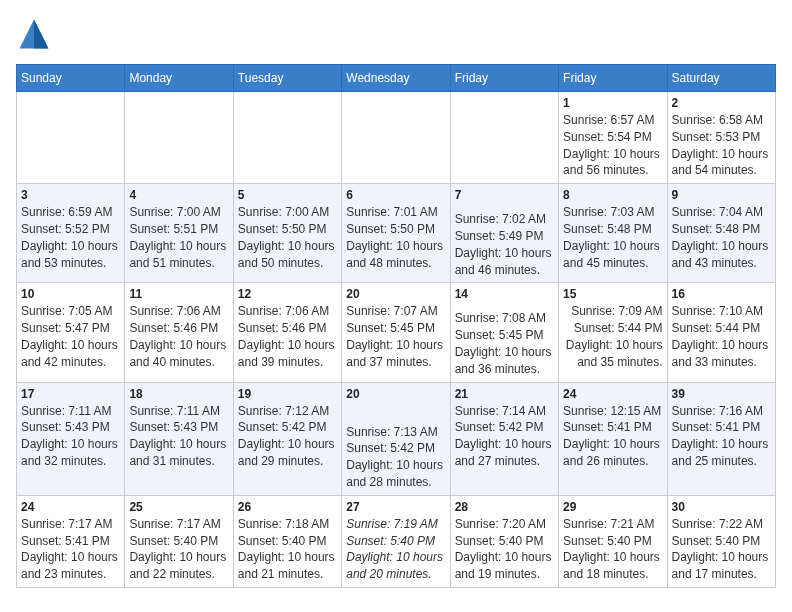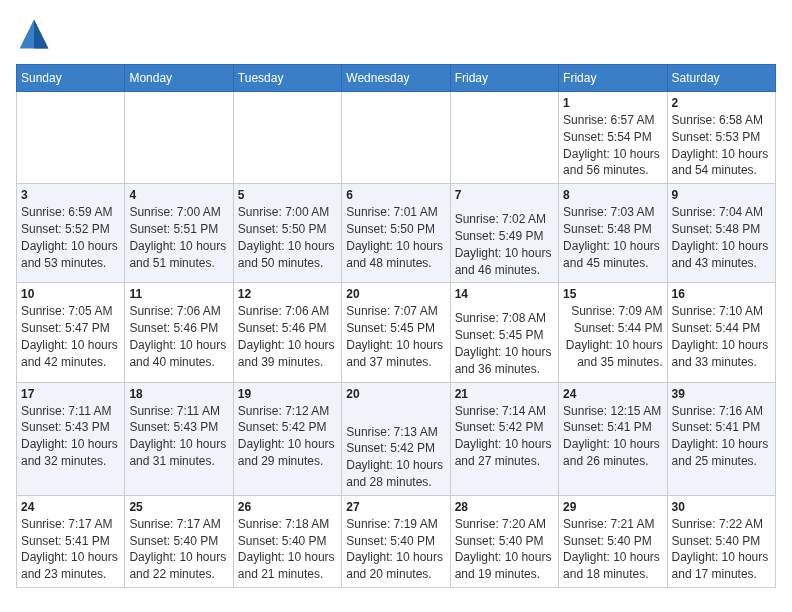--- a/index.html
+++ b/index.html
@@ -284,21 +284,21 @@
 Daylight: 10 hours and 22 minutes.</div>
         </td>
         <td>
           <div class="day-num">26</div>
           <div class="day-info" style="white-space: pre-line;">Sunrise: 7:18 AM
 Sunset: 5:40 PM
 Daylight: 10 hours and 21 minutes.</div>
         </td>
         <td>
           <div class="day-num">27</div>
-          <div class="day-info" style="white-space: pre-line;">Sunrise: 7:19 AM
+          <div class="day-info" style="white-space: pre-line; font-style: italic;">Sunrise: 7:19 AM
 Sunset: 5:40 PM
 Daylight: 10 hours and 20 minutes.</div>
         </td>
         <td>
           <div class="day-num">28</div>
           <div class="day-info" style="white-space: pre-line;">Sunrise: 7:20 AM
 Sunset: 5:40 PM
 Daylight: 10 hours and 19 minutes.</div>
         </td>
         <td>

